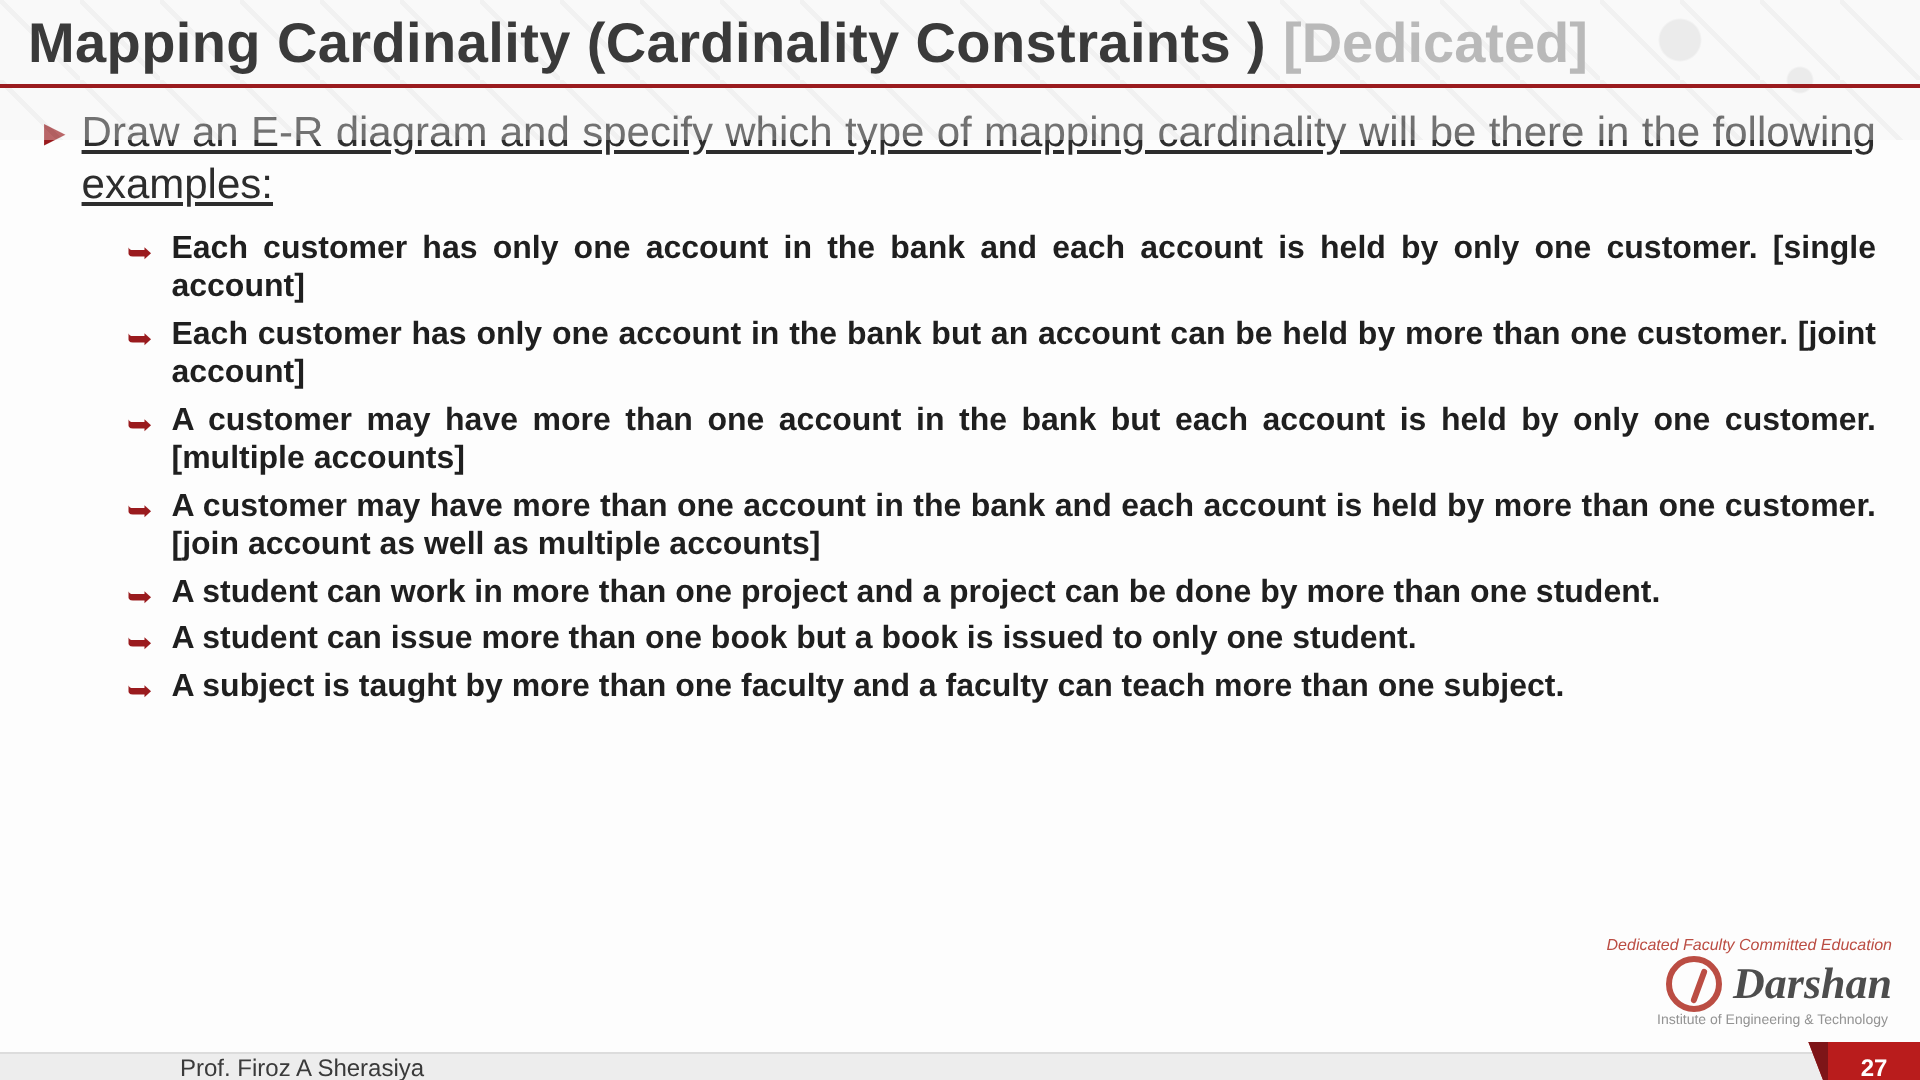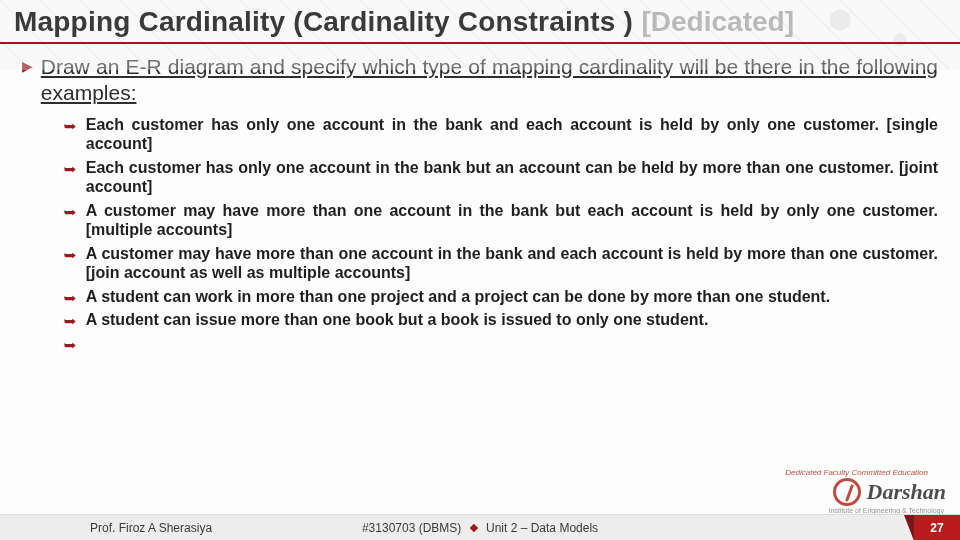--- a/index.html
+++ b/index.html
@@ -91,21 +91,21 @@
     font-stretch: condensed;
     font-size: 16px;
     line-height: 1.22;
     color: #1f1f1f;
     text-align: justify;
     font-weight: bold;
   }
   .footer {
     position: absolute;
     bottom: 0; left: 0; right: 0;
-    height: 26px;
+    height: 14px;
     background: #ededed;
     border-top: 1px solid #dcdcdc;
     display: flex;
     align-items: center;
     font-family: "Arial Narrow", Arial, sans-serif;
     font-stretch: condensed;
     font-size: 12px;
     color: #3a3a3a;
   }
   .footer .author { position: absolute; left: 90px; }
@@ -135,21 +135,21 @@
   }
   .logo .word {
     font-family: Georgia, serif;
     font-style: italic;
     font-weight: 700;
     font-size: 22px;
     color: #3a3a3a;
   }
   .logo .tag {
     position: absolute;
-    top: -10px; right: 18px;
+    top: -10px; right: 0;
     font-size: 8px;
     color: #b43a2f;
     font-style: italic;
     white-space: nowrap;
   }
   .logo .sub {
     position: absolute;
     bottom: -8px; right: 2px;
     font-size: 7px;
     color: #888;
@@ -191,36 +191,32 @@
     <div class="lvl2">
       <span class="marker">➥</span>
       <span class="text">A student can work in more than one project and a project can be done by more than one student.</span>
     </div>
     <div class="lvl2">
       <span class="marker">➥</span>
       <span class="text">A student can issue more than one book but a book is issued to only one student.</span>
     </div>
     <div class="lvl2">
       <span class="marker">➥</span>
+      <span class="text">A subject is taught by more than one faculty and a faculty can teach more than one subject.</span>
     </div>
   </div>
 </div>
 
 <div class="logo">
   <span class="tag">Dedicated Faculty Committed Education</span>
   <div class="mark"></div>
   <div>
     <div class="word">Darshan</div>
   </div>
   <span class="sub">Institute of Engineering &amp; Technology</span>
 </div>
 
 <div class="footer">
   <span class="author">Prof. Firoz A Sherasiya</span>
-  <span class="center">
-    <span>#3130703 (DBMS)</span>
-    <span class="diamond"></span>
-    <span>Unit 2 – Data Models</span>
-  </span>
   <span class="pagewrap">
     <span>27</span>
   </span>
 </div>
 
 </body></html>

